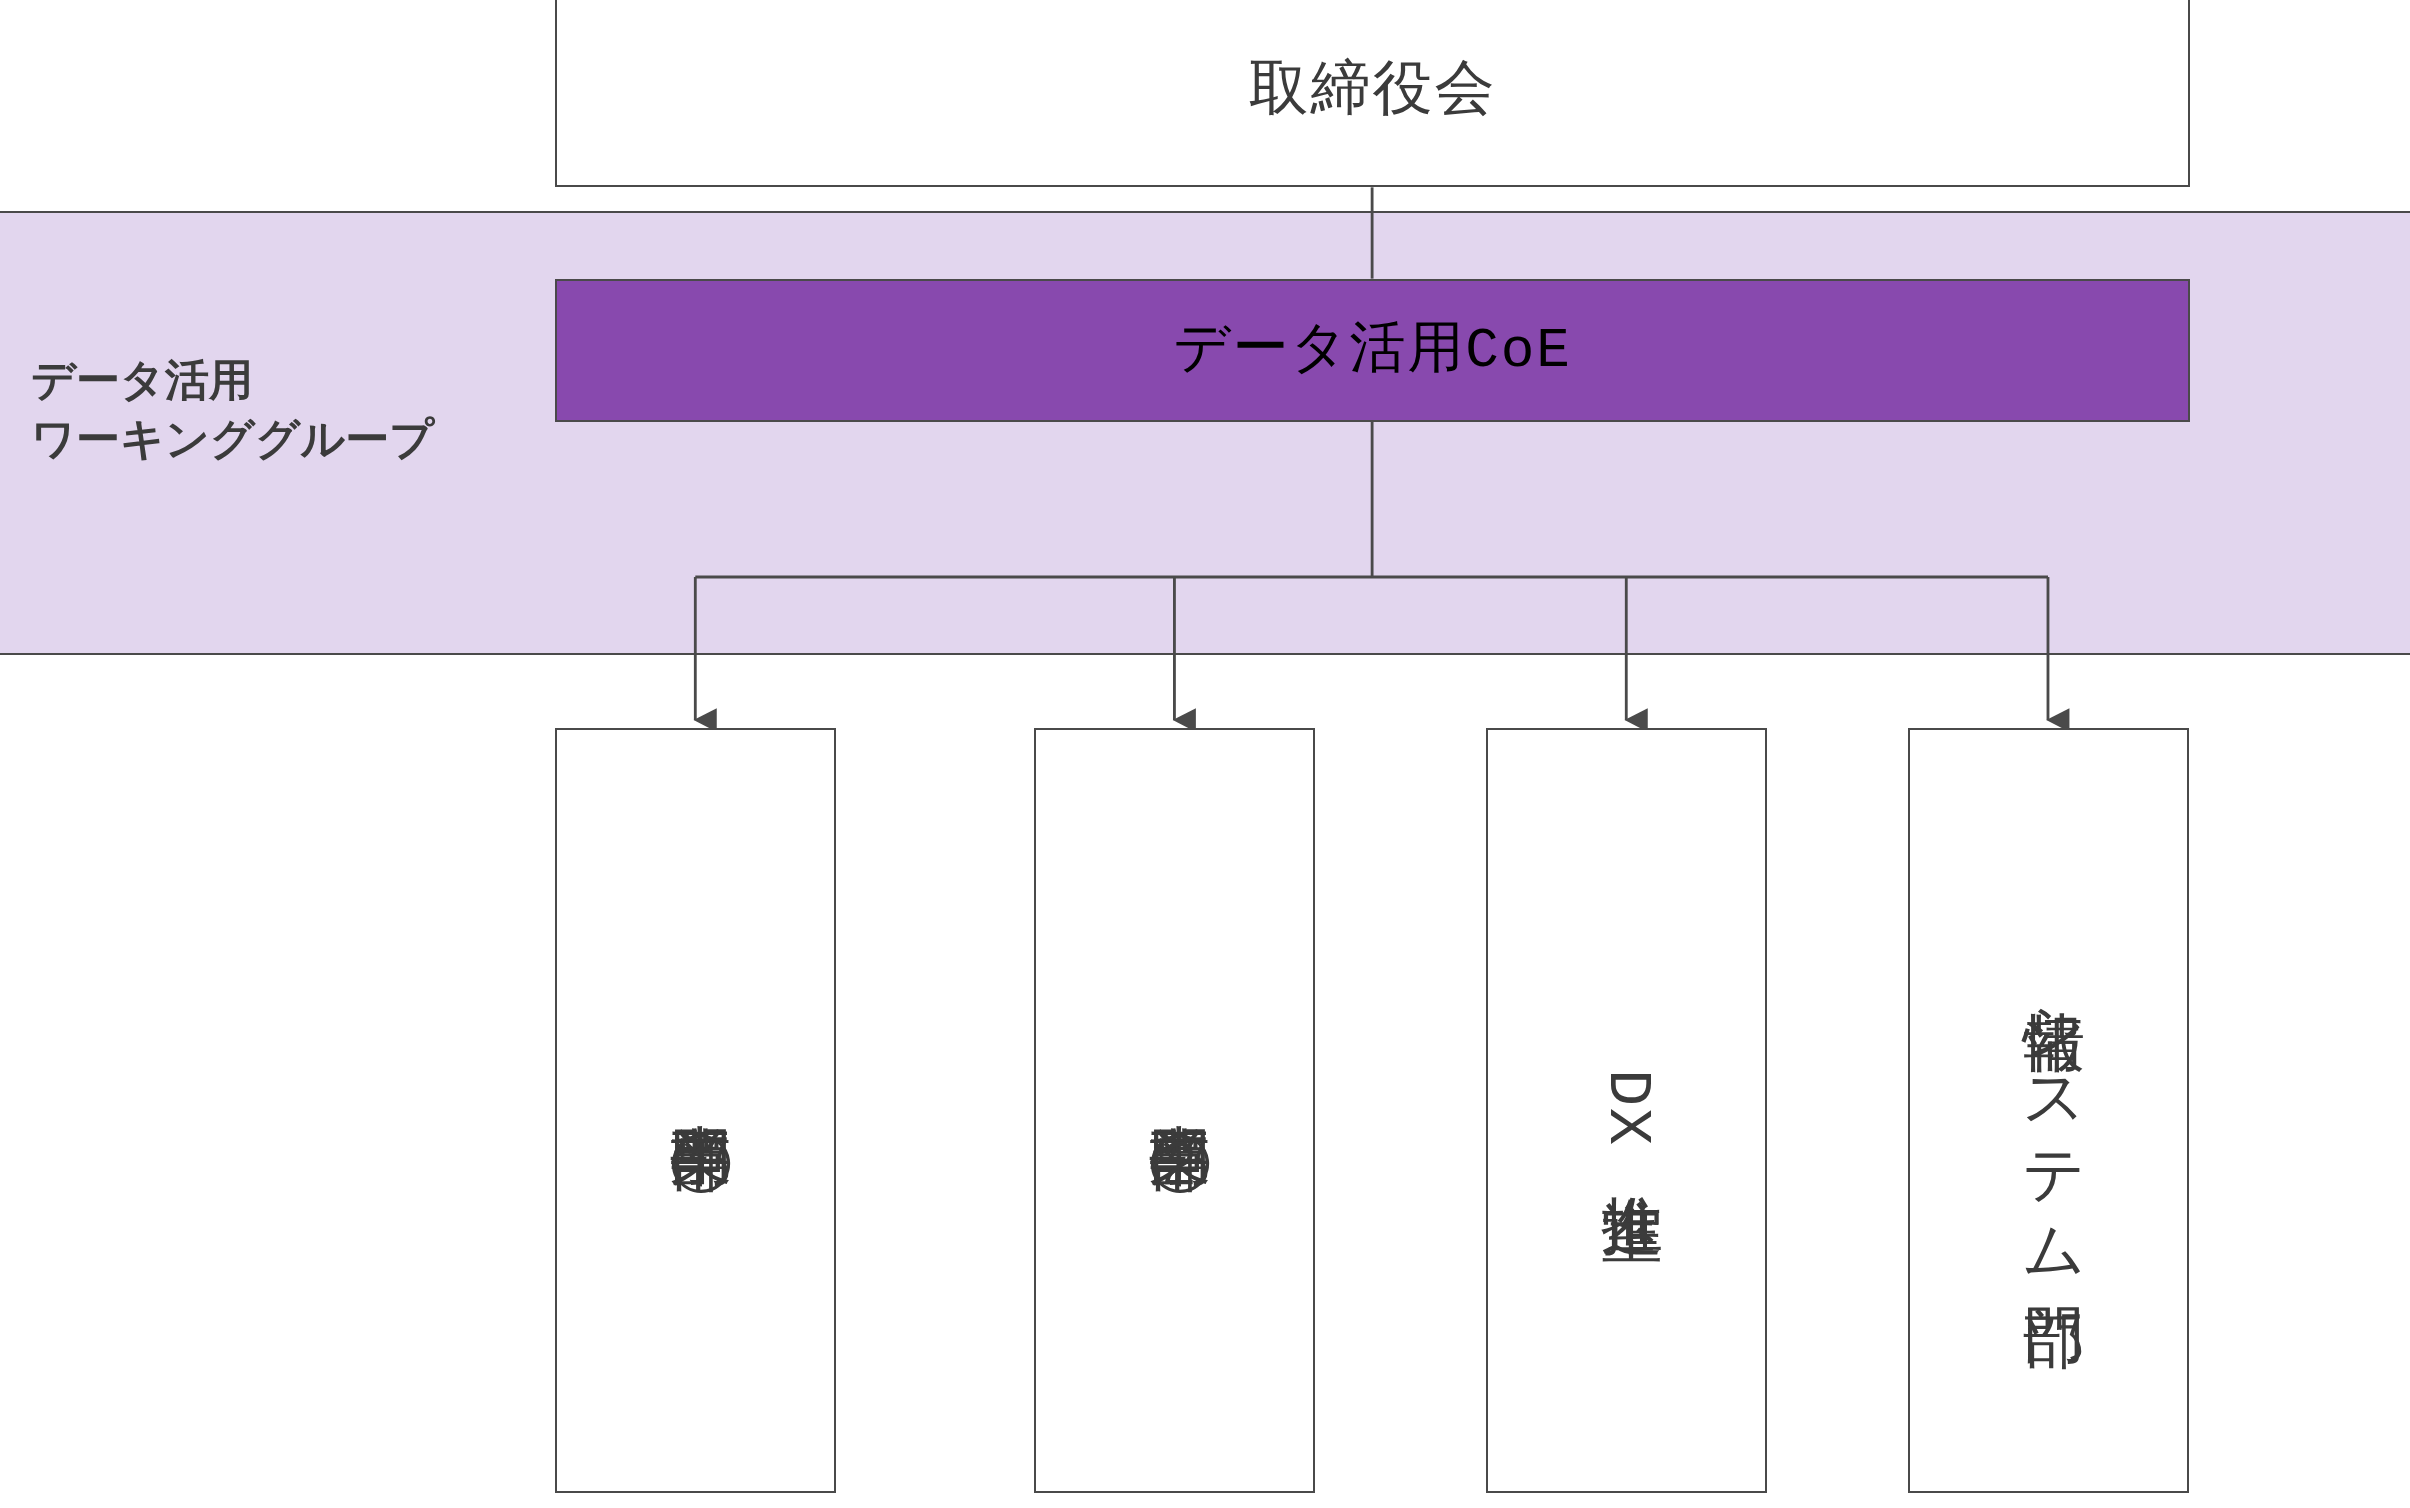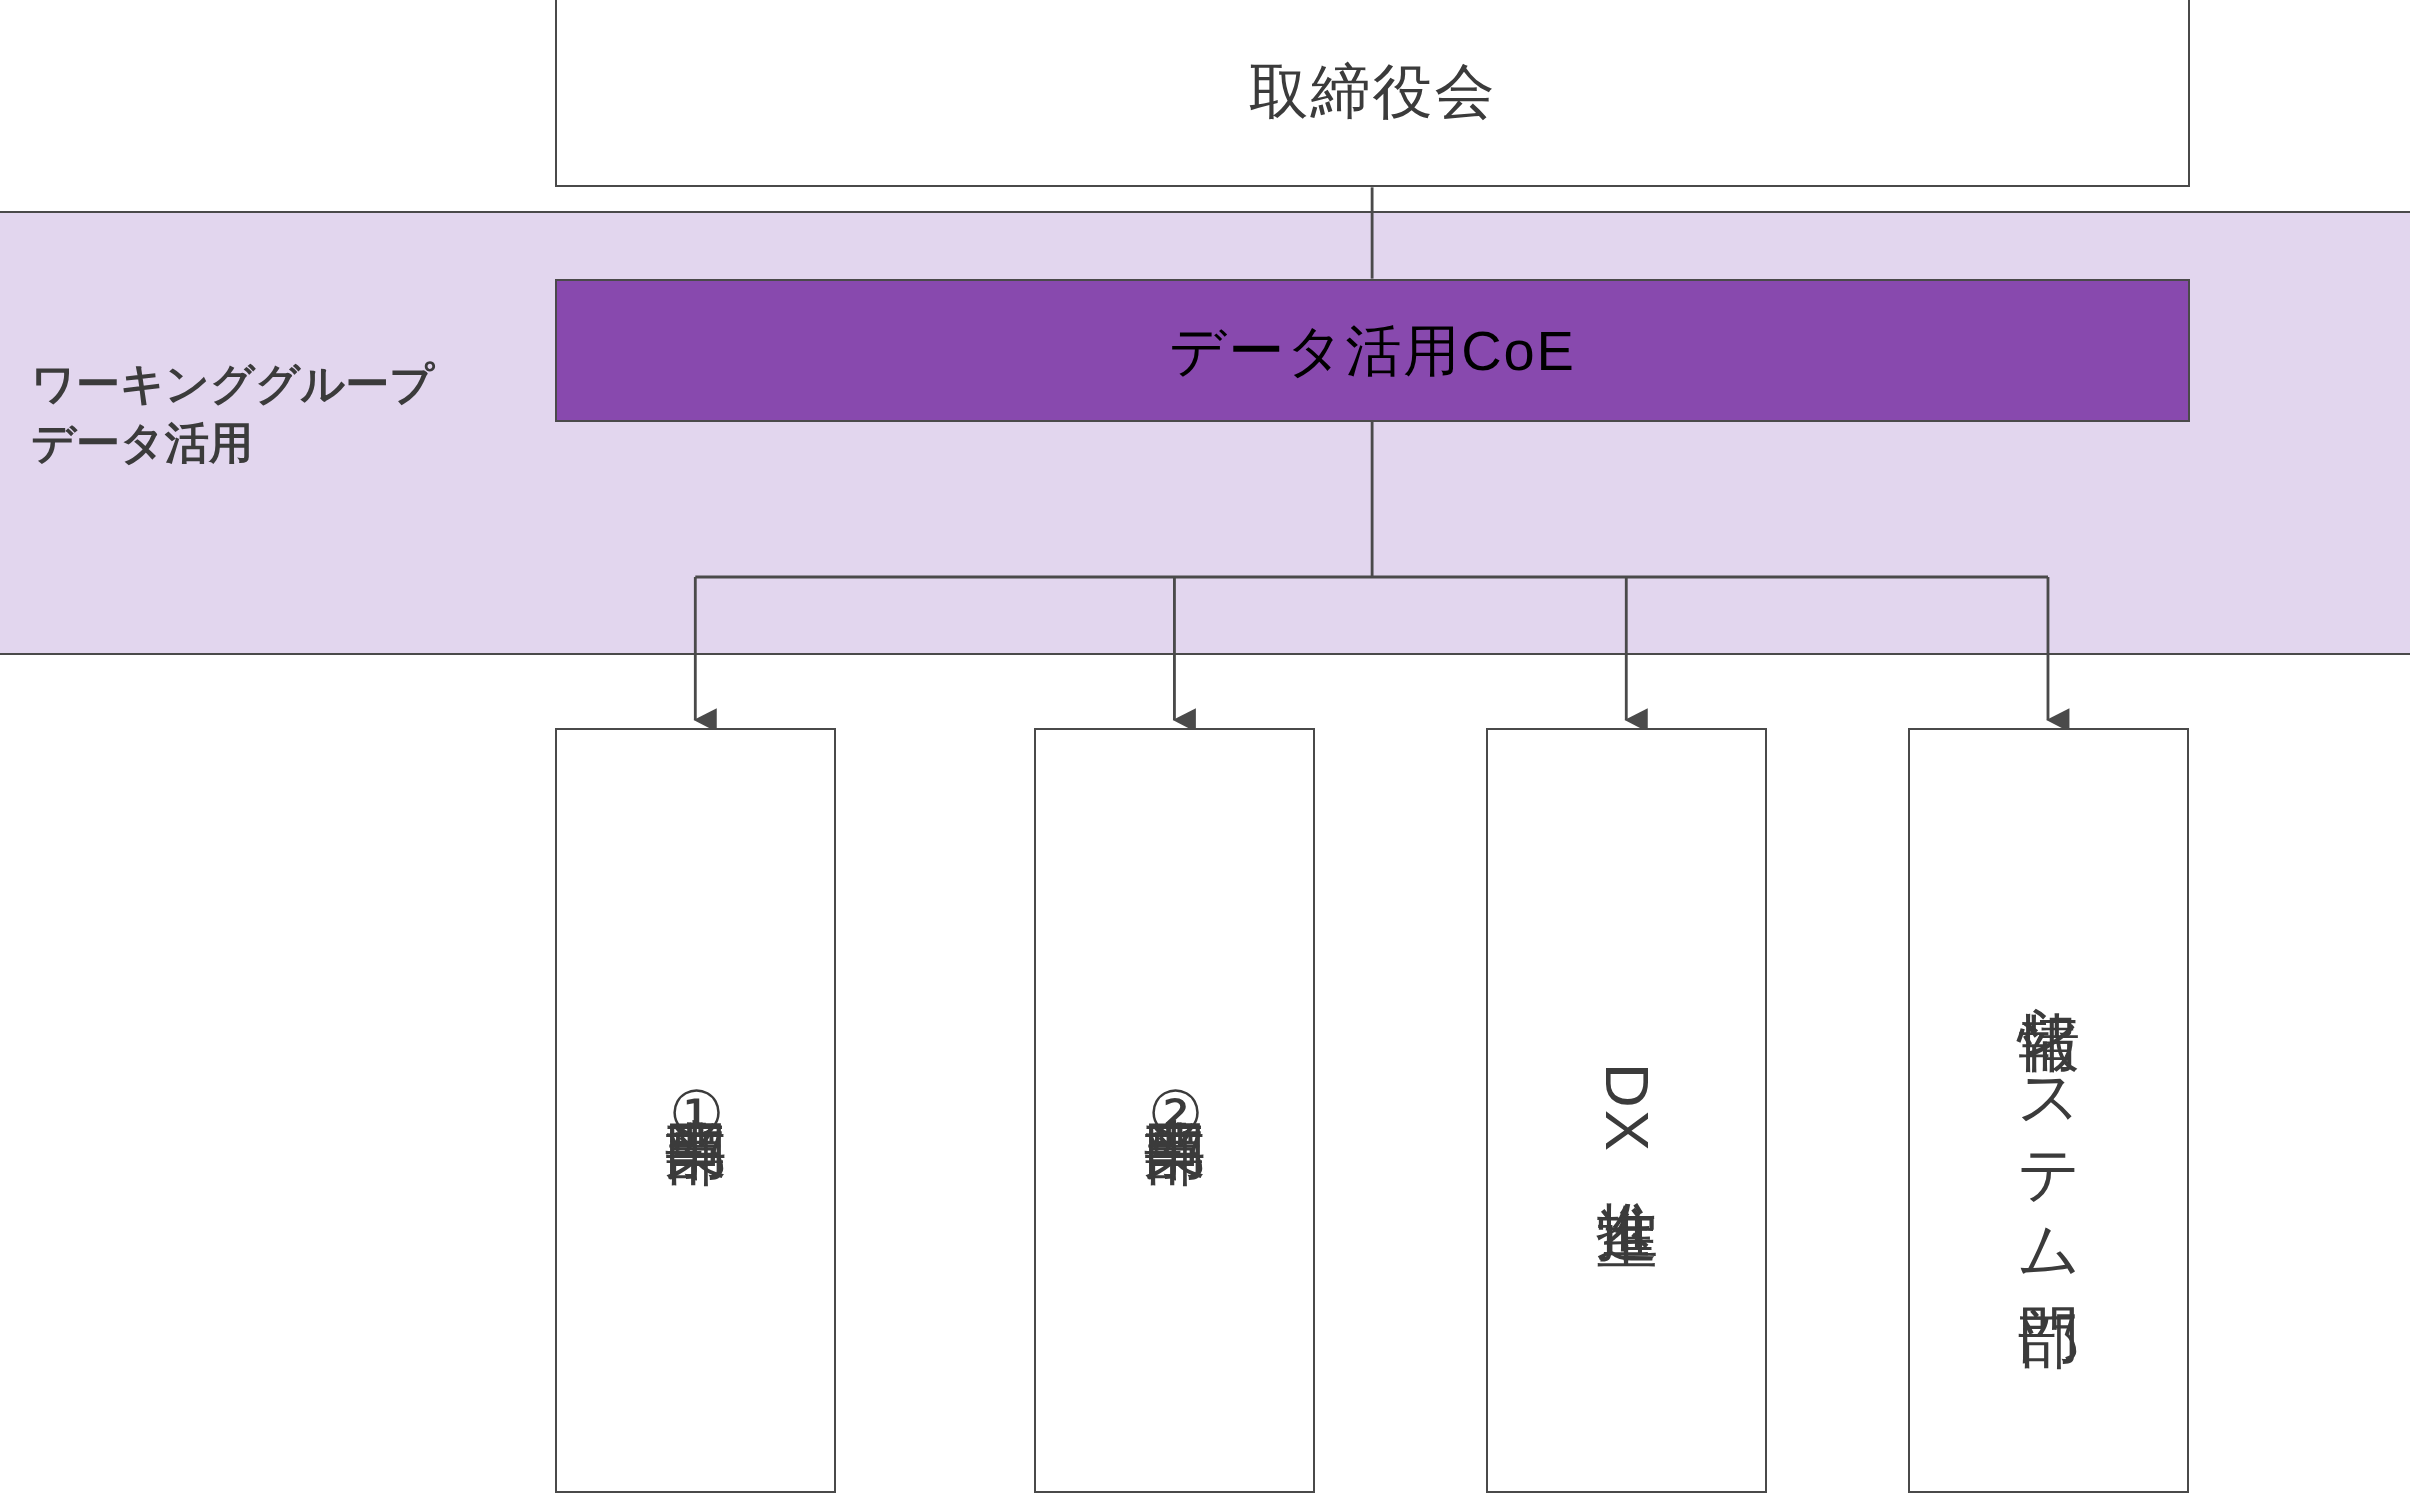--- a/index.html
+++ b/index.html
@@ -10,20 +10,21 @@
   }
   body {
     font-family: "Liberation Sans", "DejaVu Sans", sans-serif;
   }
   #canvas {
     position: relative;
     width: 2411px;
     height: 1508px;
     background: #ffffff;
     overflow: hidden;
+    font-family: Liberation Mono, monospace;
   }
 
   
   .board-box {
     position: absolute;
     left: 555px;
     top: -2.8px;
     width: 1635px;
     height: 190px;
     background: #ffffff;
@@ -130,22 +131,22 @@
 
 <div id="canvas">
 
   <div class="board-box">
     <div class="board-label">取締役会</div>
   </div>
 
   <div class="wg-band"></div>
 
   <div class="wg-label">
+    <span>データ活用</span>
     <span>ワーキンググループ</span>
-    <span>データ活用</span>
   </div>
 
   <svg class="connectors" viewBox="0 0 2560 1602" xmlns="http://www.w3.org/2000/svg">
     <defs>
       <marker id="arrowhead" markerWidth="9" markerHeight="9" refX="4.5" refY="8" orient="auto" markerUnits="strokeWidth">
         <path d="M 0.3,0.4 L 4.5,8.6 L 8.7,0.4 Z" fill="#4a4a4a"></path>
       </marker>
     </defs>
 
     <line x1="1457" y1="199" x2="1457" y2="296" stroke="#4a4a4a" stroke-width="3"></line>

